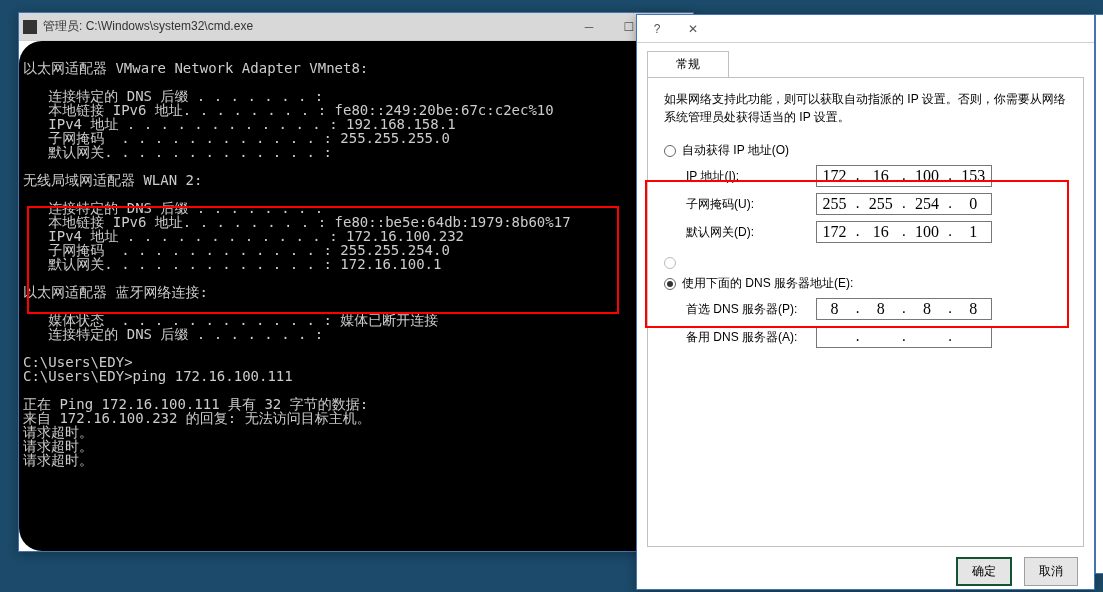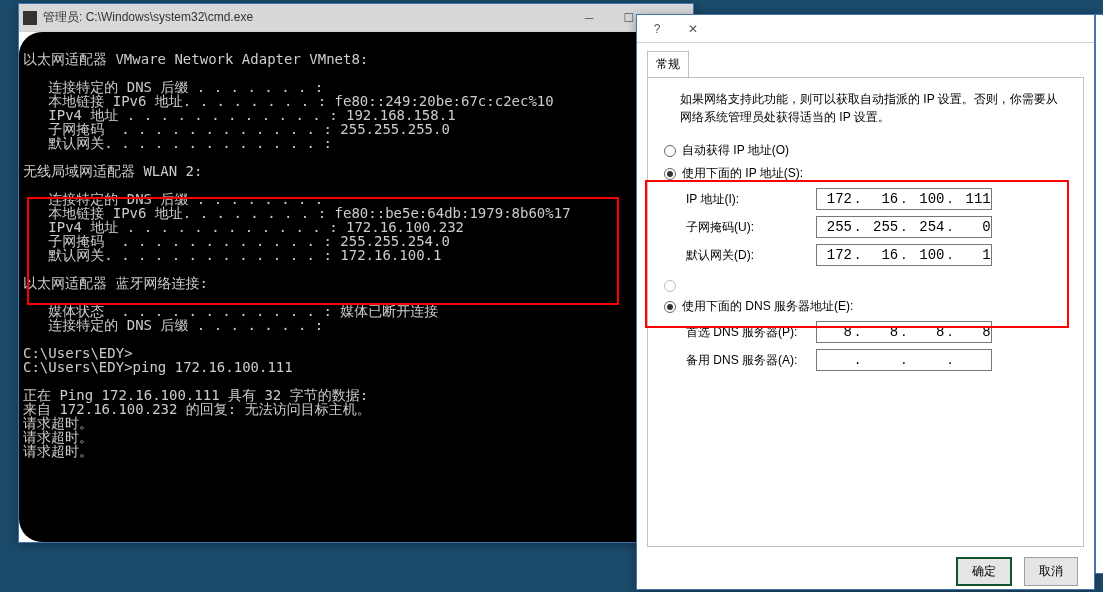--- a/index.html
+++ b/index.html
@@ -16,48 +16,48 @@
     .titlebar.grey { background:#d8d8d8; }
     .title-icon { width:14px; height:14px; background:#333; margin-right:6px; }
     .titlebar .title { flex:1; font-size:12px; color:#333; }
     .win-controls { display:flex; }
     .win-btn { width:40px; height:28px; display:flex; align-items:center; justify-content:center; color:#555; }
     
     .cmd-body { background:#000; color:#ccc; font-family:"NSimSun","SimSun","Consolas",monospace; font-size:14px; line-height:14px; padding:6px 4px; white-space:pre; overflow:hidden; height:calc(100% - 28px); position:relative;border-radius:23px; }
     .redbox { position:absolute; border:2px solid #f00; pointer-events:none; }
     
     .tab-strip { display:flex; padding:8px 10px 0; }
-    .tab { padding:4px 8px; border:1px solid #c0c0c0; border-bottom:none; background:#fff; font-size:12px; }
+    .tab { padding:4px 28px; border:1px solid #c0c0c0; border-bottom:none; background:#fff; font-size:12px; }
     .tab-content { border:1px solid #c0c0c0; margin:0 10px; padding:12px 16px; font-size:12px; }
-    .intro { line-height:1.5; margin-bottom:16px;margin-left:16px; }
+    .intro { line-height:1.5; margin-bottom:16px; }
     .radio-row, .check-row { display:flex; align-items:center; gap:6px; margin:6px 0; }
     .radio-outer { width:12px; height:12px; border:1px solid #666; border-radius:50%; display:flex; align-items:center; justify-content:center; background:#fff; }
     .radio-dot { width:6px; height:6px; border-radius:50%; background:#333; }
     .radio-disabled .radio-outer { border-color:#bbb; }
     .radio-disabled { color:#999; }
     .field-rows { margin:4px 0 14px 22px; }
     .field-row { display:flex; align-items:center; margin:6px 0; }
     .field-row .lbl { width:130px; }
     .ipcells { display:flex; align-items:center; border:1px solid #777; height:22px; background:#fff; }
-    .ipcell { width:35px; text-align:right; font-family:Liberation Mono, monospace; font-size:14px; border:none; }
+    .ipcell { width:35px; text-align:center; font-family:Liberation Serif, serif; font-size:16px; border:none; }
     .ipdot { padding:0 2px; font-family:Consolas,monospace; }
     .chk { width:12px; height:12px; border:1px solid #666; background:#fff; }
     .btn { border:1px solid #a0a0a0; background:#e5e5e5; padding:4px 14px; font-size:12px; }
     .btn.primary { border:2px solid #14532d; }
     .footer-btns { display:flex; justify-content:flex-end; gap:12px; padding:10px 16px 12px; }
     .adv-row { display:flex; justify-content:space-between; align-items:center; padding:10px 4px 4px; }
     .grey-label { color:#888; }
     .red-group { position:absolute; border:2px solid #f00; pointer-events:none; }
     
     .sliver { position:absolute; right:0; top:14px; width:8px; height:560px; background:#fff; border:1px solid #4574b3; border-right:none; }
   </style>
 </head>
 <body>
 
-<div class="window" style="left:18px; top:3px; width:676px; height:540px;">
+<div class="window" style="left:18px; top:12px; width:676px; height:540px;">
   <div class="titlebar grey">
     <div class="title-icon"></div>
     <div class="title">管理员: C:\Windows\system32\cmd.exe</div>
     <div class="win-controls">
       <div class="win-btn">─</div>
       <div class="win-btn">☐</div>
       <div class="win-btn close">✕</div>
     </div>
   </div>
   <div class="cmd-body">
@@ -106,72 +106,66 @@
     <div class="tab">常规</div>
   </div>
 
   <div class="tab-content" style="position:relative; height:470px;">
     <div class="intro">如果网络支持此功能，则可以获取自动指派的 IP 设置。否则，你需要从网络系统管理员处获得适当的 IP 设置。</div>
 
     <div class="radio-row">
       <span class="radio-outer"></span>
       <span>自动获得 IP 地址(O)</span>
     </div>
+    <div class="field-rows">
+      <div class="field-row">
+        <span class="lbl">IP 地址(I):</span>
+        <span class="ipcells">
+          <span class="ipcell">172</span>
+            <span class="ipdot">.</span>
+          <span class="ipcell">16</span>
+            <span class="ipdot">.</span>
+          <span class="ipcell">100</span>
+            <span class="ipdot">.</span>
+          <span class="ipcell">153</span>
+        </span>
+      </div>
+      <div class="field-row">
+        <span class="lbl">子网掩码(U):</span>
+        <span class="ipcells">
+          <span class="ipcell">255</span>
+            <span class="ipdot">.</span>
+          <span class="ipcell">255</span>
+            <span class="ipdot">.</span>
+          <span class="ipcell">254</span>
+            <span class="ipdot">.</span>
+          <span class="ipcell">0</span>
+        </span>
+      </div>
+      <div class="field-row">
+        <span class="lbl">默认网关(D):</span>
+        <span class="ipcells">
+          <span class="ipcell">172</span>
+            <span class="ipdot">.</span>
+          <span class="ipcell">16</span>
+            <span class="ipdot">.</span>
+          <span class="ipcell">100</span>
+            <span class="ipdot">.</span>
+          <span class="ipcell">1</span>
+        </span>
+      </div>
+    </div>
+
+    <div class="radio-row radio-disabled">
+      <span class="radio-outer"></span>
+    </div>
     <div class="radio-row">
       <span class="radio-outer">
           <span class="radio-dot"></span>
         </span>
-      <span>使用下面的 IP 地址(S):</span>
-    </div>
-    <div class="field-rows">
-      <div class="field-row">
-        <span class="lbl">IP 地址(I):</span>
-        <span class="ipcells">
-          <span class="ipcell">172</span>
-            <span class="ipdot">.</span>
-          <span class="ipcell">16</span>
-            <span class="ipdot">.</span>
-          <span class="ipcell">100</span>
-            <span class="ipdot">.</span>
-          <span class="ipcell">111</span>
-        </span>
-      </div>
-      <div class="field-row">
-        <span class="lbl">子网掩码(U):</span>
-        <span class="ipcells">
-          <span class="ipcell">255</span>
-            <span class="ipdot">.</span>
-          <span class="ipcell">255</span>
-            <span class="ipdot">.</span>
-          <span class="ipcell">254</span>
-            <span class="ipdot">.</span>
-          <span class="ipcell">0</span>
-        </span>
-      </div>
-      <div class="field-row">
-        <span class="lbl">默认网关(D):</span>
-        <span class="ipcells">
-          <span class="ipcell">172</span>
-            <span class="ipdot">.</span>
-          <span class="ipcell">16</span>
-            <span class="ipdot">.</span>
-          <span class="ipcell">100</span>
-            <span class="ipdot">.</span>
-          <span class="ipcell">1</span>
-        </span>
-      </div>
-    </div>
-
-    <div class="radio-row radio-disabled">
-      <span class="radio-outer"></span>
-    </div>
-    <div class="radio-row">
-      <span class="radio-outer">
-          <span class="radio-dot"></span>
-        </span>
       <span>使用下面的 DNS 服务器地址(E):</span>
     </div>
     <div class="field-rows">
       <div class="field-row">
         <span class="lbl">首选 DNS 服务器(P):</span>
         <span class="ipcells">
           <span class="ipcell">8</span>
             <span class="ipdot">.</span>
           <span class="ipcell">8</span>
             <span class="ipdot">.</span>

